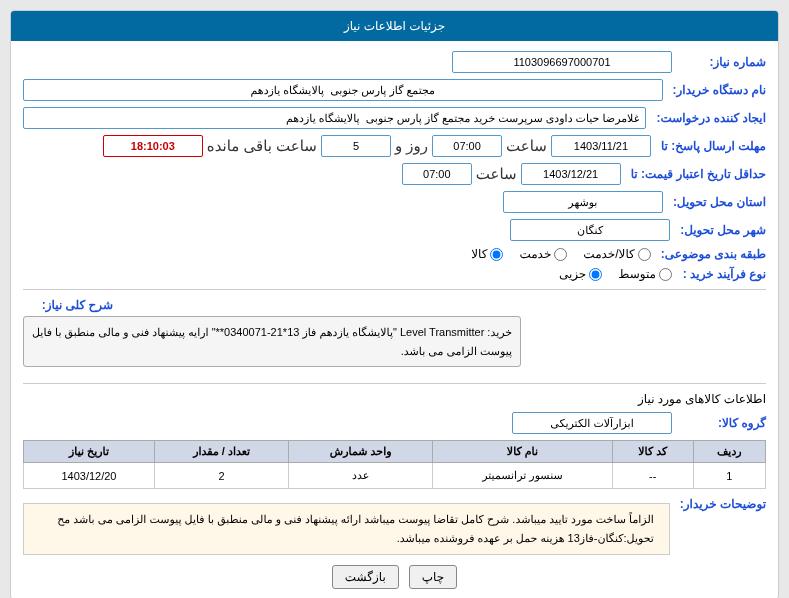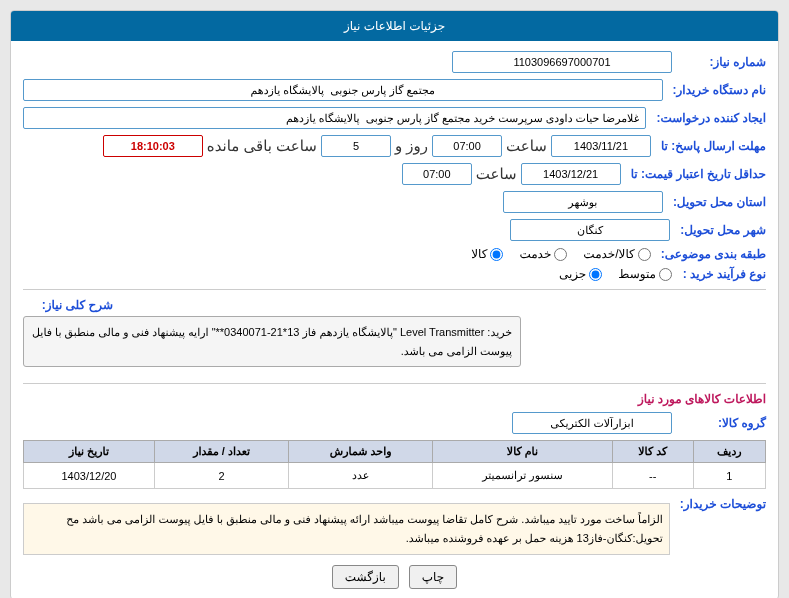--- a/index.html
+++ b/index.html
@@ -58,22 +58,22 @@
     .input-field.small { width: 100px; }
     .input-field.xsmall { width: 70px; }
     .input-field.full { flex: 1; }
     .blue-border { border: 1px solid #5599cc; }
     .divider {
       border: none;
       border-top: 1px solid #ccc;
       margin: 8px 0;
     }
     .section-title {
-      font-weight: bold;
-      color: #be185d;
+      font-weight: normal;
+      color: #000000;
       margin-bottom: 6px;
       font-size: 12px;
     }
     .radio-group {
       display: flex;
       gap: 16px;
       align-items: center;
       direction: rtl;
     }
     .radio-group label {
@@ -107,21 +107,21 @@
     }
     table td {
       border: 1px solid #ccc;
       padding: 6px 6px;
       text-align: center;
     }
     table tr:nth-child(even) td { background: #f9f9f9; }
     .footer-note {
       background: #fff8e8;
       border: 1px solid #ccc;
-      padding: 6px 6px;
+      padding: 6px 15px;
       font-size: 11px;
       line-height: 1.7;
       direction: rtl;
       text-align: right;
       margin-top: 6px;
     }
     .btn-row {
       display: flex;
       justify-content: center;
       gap: 10px;

